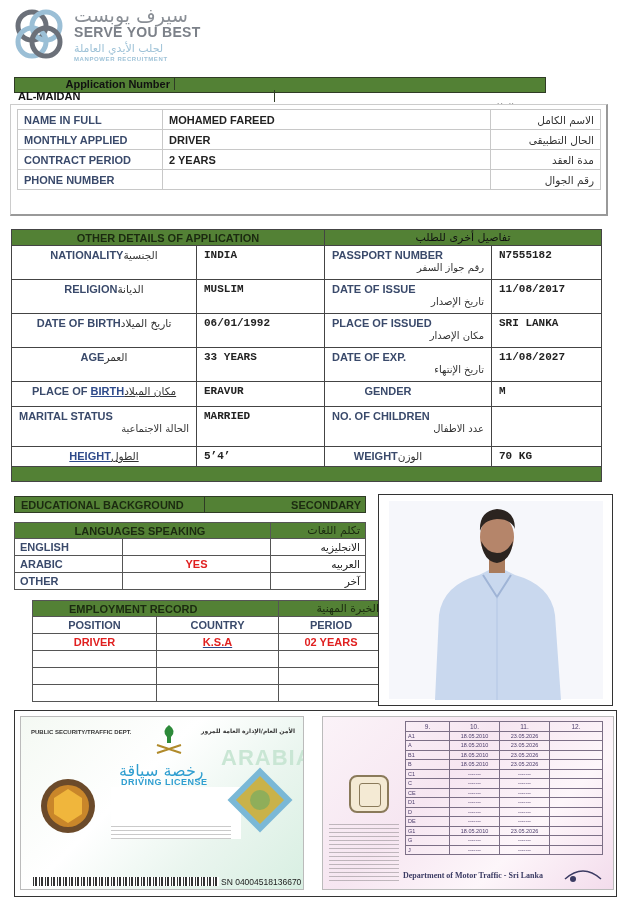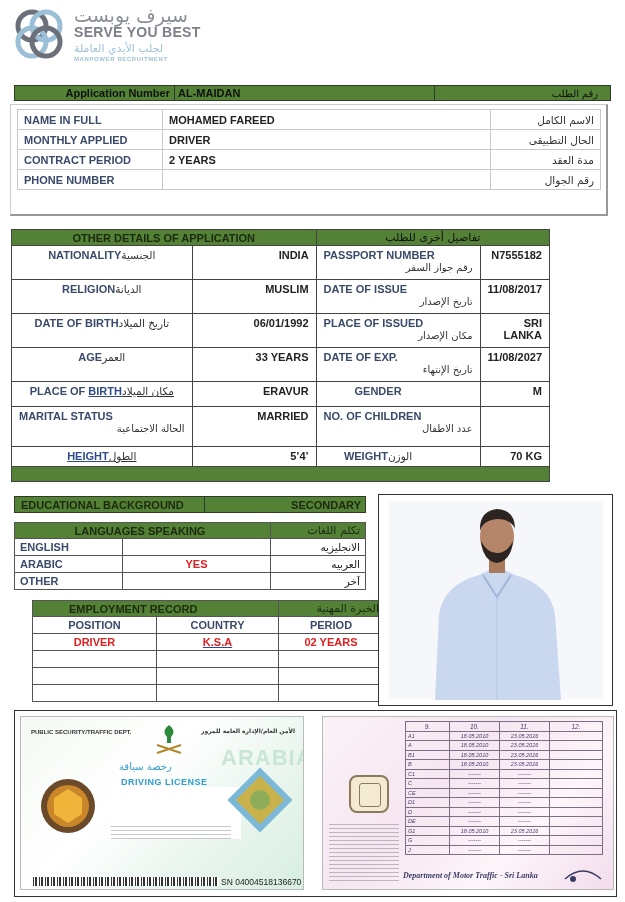--- a/index.html
+++ b/index.html
@@ -11,45 +11,45 @@
   .logo { left: 8px; top: 4px; width: 240px; height: 60px; }
   .logo svg { position: absolute; left: 0; top: 0; }
   .logo-ar { position: absolute; left: 66px; top: 0px; font-size: 19px; color: #8a8f96; font-family: "DejaVu Sans", sans-serif; direction: rtl; letter-spacing: 0; }
   .logo-en { position: absolute; left: 66px; top: 20px; font-size: 14px; font-weight: bold; color: #7c8189; letter-spacing: 0.3px; }
   .logo-ar2 { position: absolute; left: 66px; top: 38px; font-size: 11px; color: #9fc3d8; font-family: "DejaVu Sans", sans-serif; }
   .logo-sub { position: absolute; left: 66px; top: 52px; font-size: 6px; color: #9fc3d8; letter-spacing: 0.6px; font-weight: bold; }
 
   .green { background: #538135; }
 
   
-  .appbar { left: 14px; top: 85px; width: 597px; height: 16px; display: flex; border: 1px solid #2f3b25; font-size: 11px; font-weight: bold; color: #111; }
+  .appbar { left: 14px; top: 77px; width: 532px; height: 16px; display: flex; border: 1px solid #2f3b25; font-size: 11px; font-weight: bold; color: #111; flex-direction: column; }
   .appbar > div { height: 100%; display: flex; align-items: center; border-right: 1px solid #2f3b25; }
   .appbar .c1 { width: 160px; justify-content: flex-end; padding-right: 4px; }
   .appbar .c2 { width: 260px; padding-left: 3px; }
   .appbar .c3 { flex: 1; justify-content: flex-end; padding-right: 12px; border-right: none; font-weight: normal; font-family: Liberation Sans, sans-serif; font-size: 10px; }
 
   
   .pblock { left: 10px; top: 104px; width: 598px; height: 112px; border: 1px solid #ccc; border-right: 2px solid #999; border-bottom: 2px solid #999; background: #fff; }
   .ptable { position: absolute; left: 6px; top: 4px; width: 584px; border-collapse: collapse; }
   .ptable td { border: 1px solid #c8c8c8; height: 20px; font-size: 11px; font-weight: bold; padding: 0 6px; }
   .ptable td.lbl { width: 145px; color: #3a4a6b; }
   .ptable td.val { color: #222; }
   .ptable td.ar { width: 110px; text-align: right; font-family: "DejaVu Sans", sans-serif; font-weight: normal; font-size: 10.5px; color: #333; }
   .red { color: #e02020 !important; }
 
   
-  .dtable { left: 11px; top: 229px; width: 539px; border-collapse: collapse; }
+  .dtable { left: 11px; top: 229px; width: 591px; border-collapse: collapse; }
   .dtable td { border: 1px solid #444; font-size: 11px; font-weight: bold; vertical-align: top; padding: 3px 7px 0 7px; }
   .dtable tr.head td { background: #538135; height: 16px; padding: 0; text-align: center; vertical-align: middle; color: #1b2a10; }
   .dtable tr.head td.arh { font-family: "DejaVu Sans", sans-serif; font-weight: normal; font-size: 11px; color: #111; }
   .lblcell { color: #3a4a6b; }
   .lblcell .ar, .ar-inline { font-family: "DejaVu Sans", sans-serif; font-weight: normal; font-size: 10.5px; color: #333; }
   .lblcell .row { display: flex; justify-content: center; }
   .lblcell .ar-below { display: block; text-align: right; font-family: "DejaVu Sans", sans-serif; font-weight: normal; font-size: 10px; color: #333; margin-top: 1px; }
-  .valcell { text-align: right; color: #222; }
+  .valcell { text-align: left; color: #222; font-family: Liberation Mono, monospace; }
   .u { text-decoration: underline; color: #2e4a8a; }
   .dtable tr.foot td { background: #538135; height: 15px; padding: 0; }
 
   
   .edu { left: 14px; top: 496px; width: 352px; height: 17px; display: flex; border: 1px solid #2f3b25; background: #538135; font-size: 11px; font-weight: bold; color: #1b2a10; }
   .edu > div { display: flex; align-items: center; }
   .edu .e1 { width: 190px; padding-left: 6px; border-right: 1px solid #2f3b25; }
   .edu .e2 { flex: 1; justify-content: flex-end; padding-right: 4px; }
 
   .lang { left: 14px; top: 522px; width: 352px; border-collapse: collapse; }
@@ -68,24 +68,24 @@
   .emp td.rv { color: #e02020; }
   .emp td.rv.u2 { text-decoration: underline; text-decoration-color: #2e4a8a; }
 
   
   .photo { left: 378px; top: 494px; width: 235px; height: 212px; border: 1px solid #333; background: #fff; overflow: hidden; }
   .photo .bg { position: absolute; left: 10px; top: 6px; width: 214px; height: 198px; background: #f6f7fb; }
 
   
   .licwrap { left: 14px; top: 710px; width: 603px; height: 187px; border: 1px solid #333; background: #fff; }
   .lic1 { left: 20px; top: 716px; width: 284px; height: 174px; background: linear-gradient(135deg,#f4f9f3 0%,#ffffff 40%,#e9f5ee 70%,#d8efe2 100%); border: 1px solid #bbb; overflow: hidden; }
-  .lic2 { left: 322px; top: 716px; width: 292px; height: 174px; background: linear-gradient(135deg,#fbf3f8 0%,#f6e6f1 40%,#fdf6fa 70%,#f3dcec 100%); border: 1px solid #bbb; overflow: hidden; font-style: italic; }
+  .lic2 { left: 322px; top: 716px; width: 292px; height: 174px; background: linear-gradient(135deg,#fbf3f8 0%,#f6e6f1 40%,#fdf6fa 70%,#f3dcec 100%); border: 1px solid #bbb; overflow: hidden; }
   .tiny { position: absolute; font-size: 6px; color: #333; font-weight: bold; white-space: nowrap; }
   .lic-title-en { position: absolute; left: 100px; top: 60px; font-size: 9px; font-weight: bold; color: #2f9ed0; letter-spacing: 0.5px; }
-  .lic-title-ar { position: absolute; left: 98px; top: 44px; font-size: 10px; color: #2f9ed0; font-family: "DejaVu Sans", sans-serif; }
+  .lic-title-ar { position: absolute; left: 98px; top: 44px; font-size: 16px; color: #2f9ed0; font-family: "DejaVu Sans", sans-serif; }
   .arabia { position: absolute; left: 200px; top: 28px; font-size: 22px; color: #c9e6d4; font-weight: bold; letter-spacing: 1px; }
   .sn { position: absolute; left: 200px; top: 160px; font-size: 8.5px; color: #222; }
   .barcode { position: absolute; left: 12px; top: 160px; width: 186px; height: 9px; background: repeating-linear-gradient(90deg,#333 0 1px,#fff 1px 2px,#333 2px 4px,#fff 4px 6px); }
   .dmt { position: absolute; left: 80px; top: 154px; font-size: 8px; font-weight: bold; color: #3b3b63; font-family: "Liberation Serif", serif; }
   .ltab { position: absolute; left: 82px; top: 4px; width: 198px; border-collapse: collapse; }
   .ltab td { border: 1px solid #7c6f86; height: 9.5px; font-size: 5.5px; color: #4b3c6a; padding: 0 2px; }
   .ltab tr.h td { font-size: 6.5px; text-align: center; }
   .chip { position: absolute; left: 26px; top: 58px; width: 40px; height: 38px; border: 2px solid #8a7a5a; border-radius: 8px; background: #f4ead4; }
   .chip:before { content: ""; position: absolute; left: 8px; top: 6px; width: 20px; height: 22px; border: 1px solid #8a7a5a; border-radius: 3px; }
 </style>

